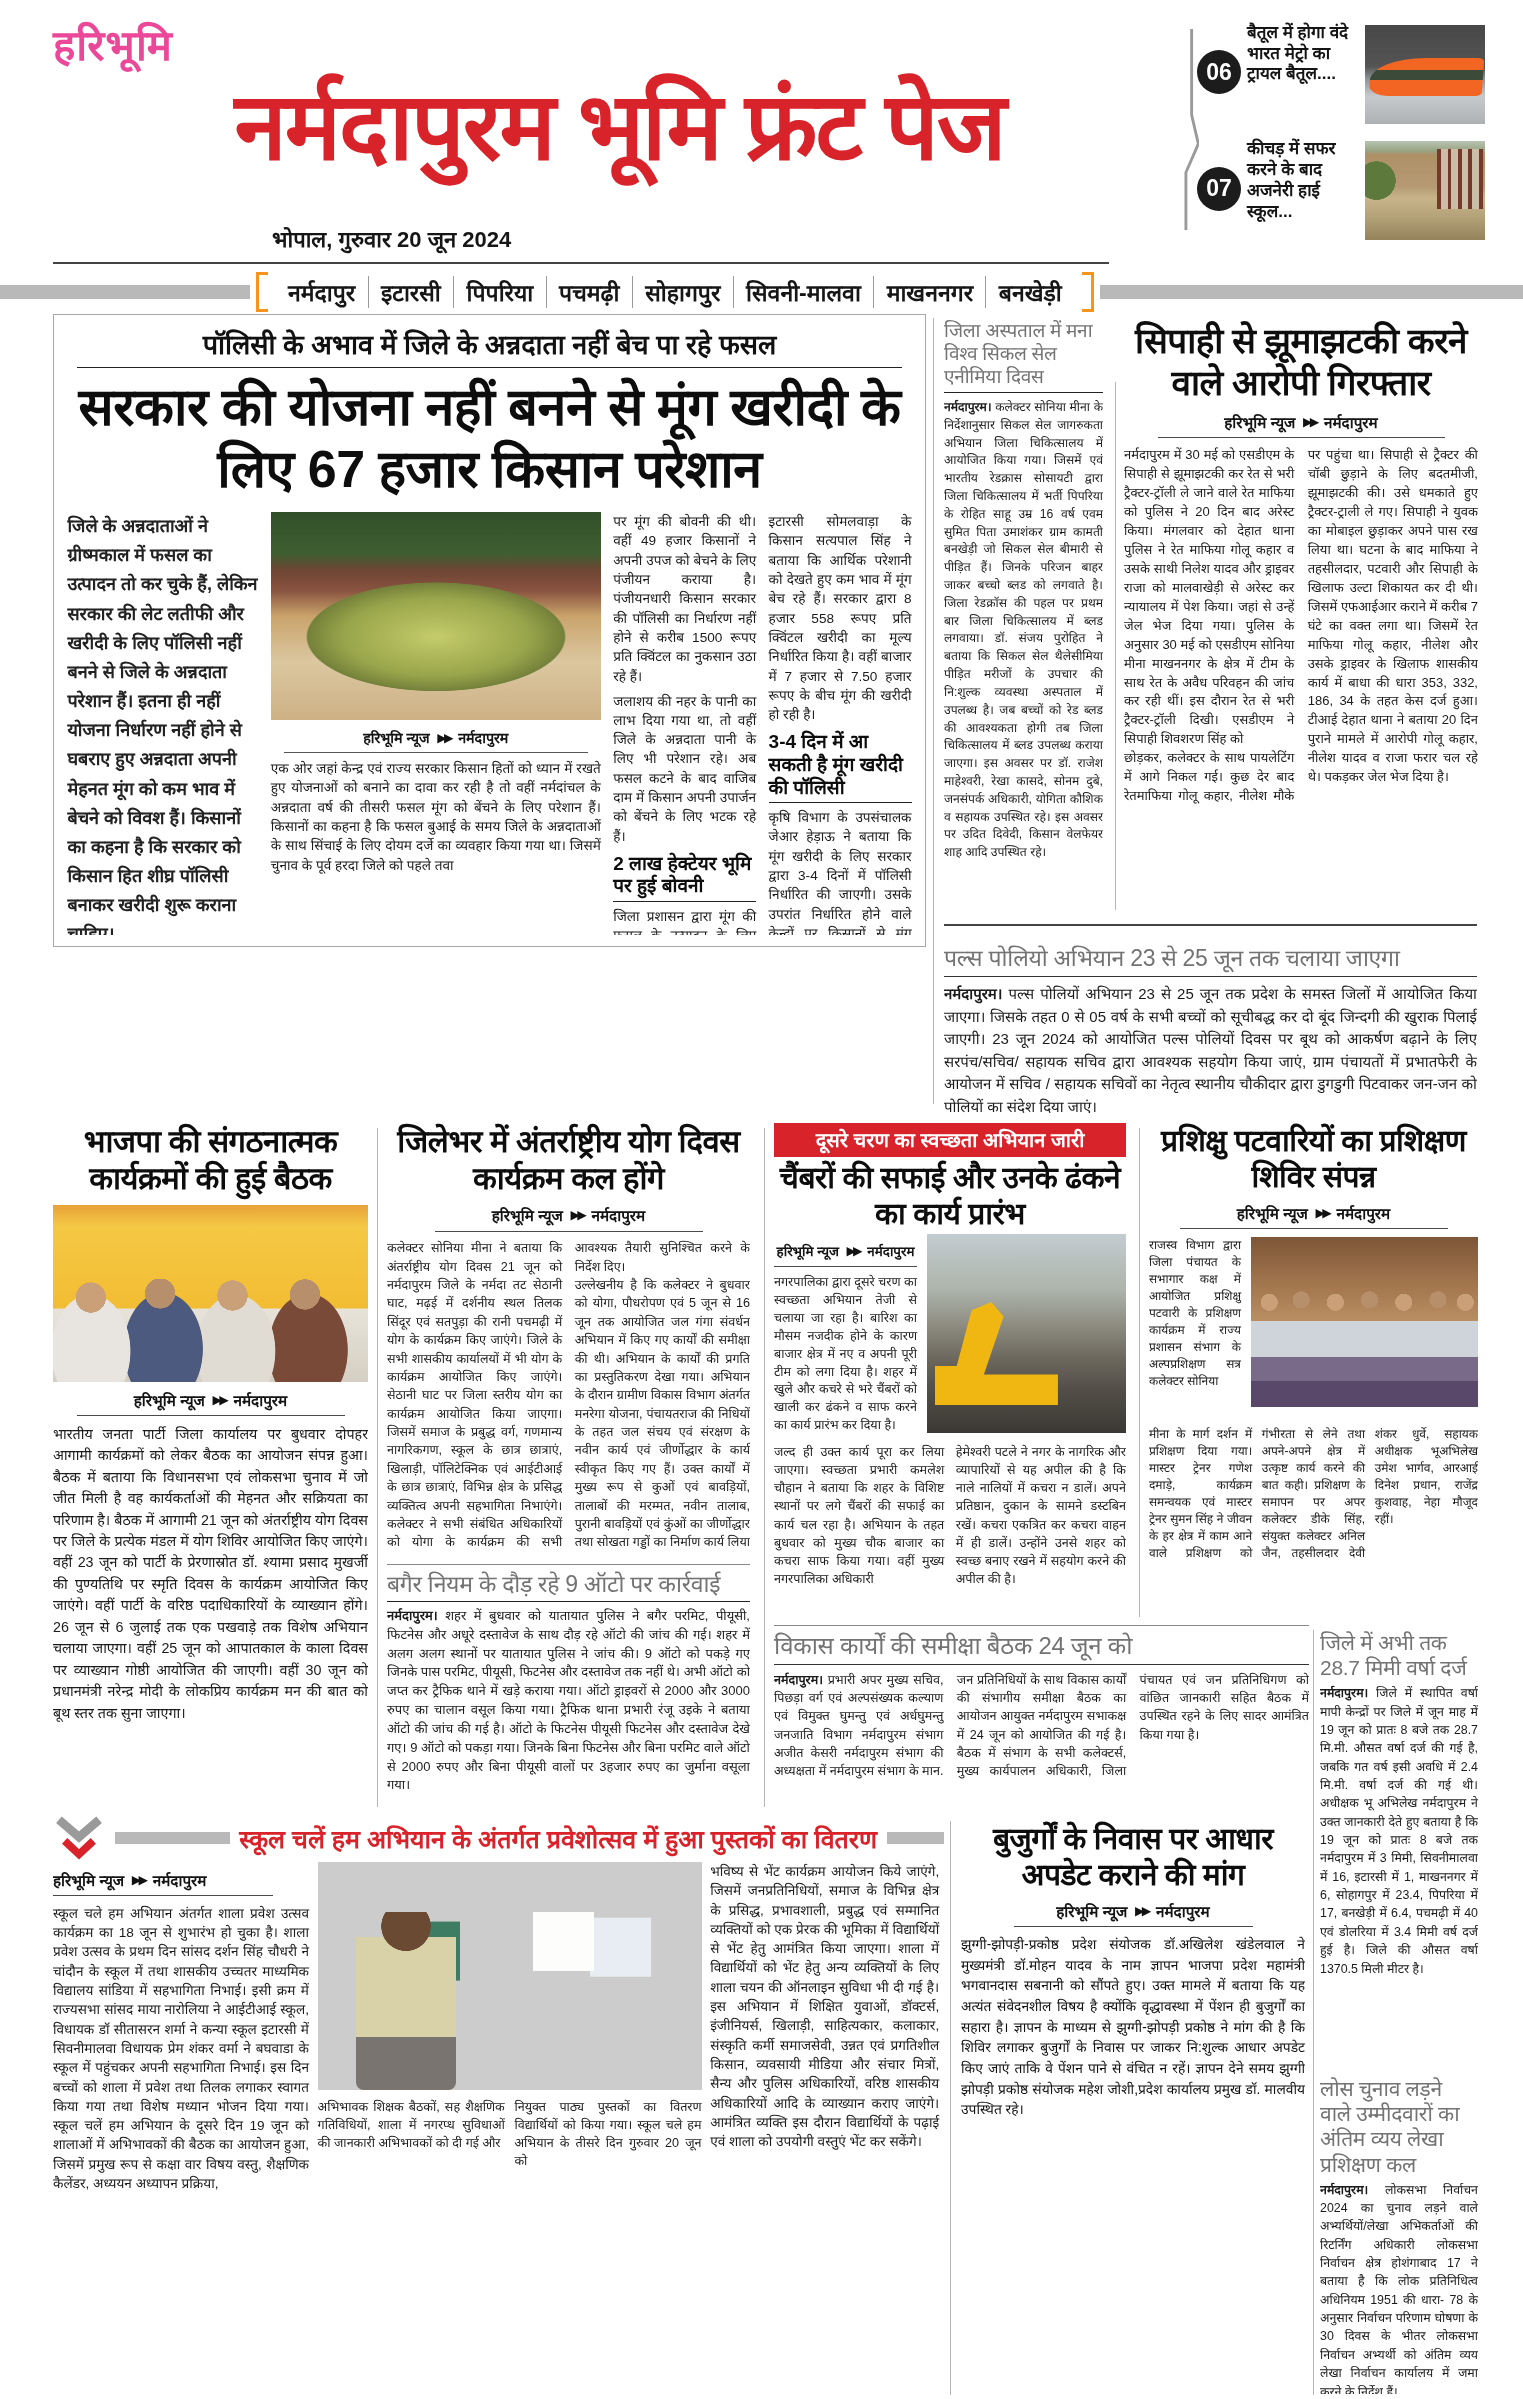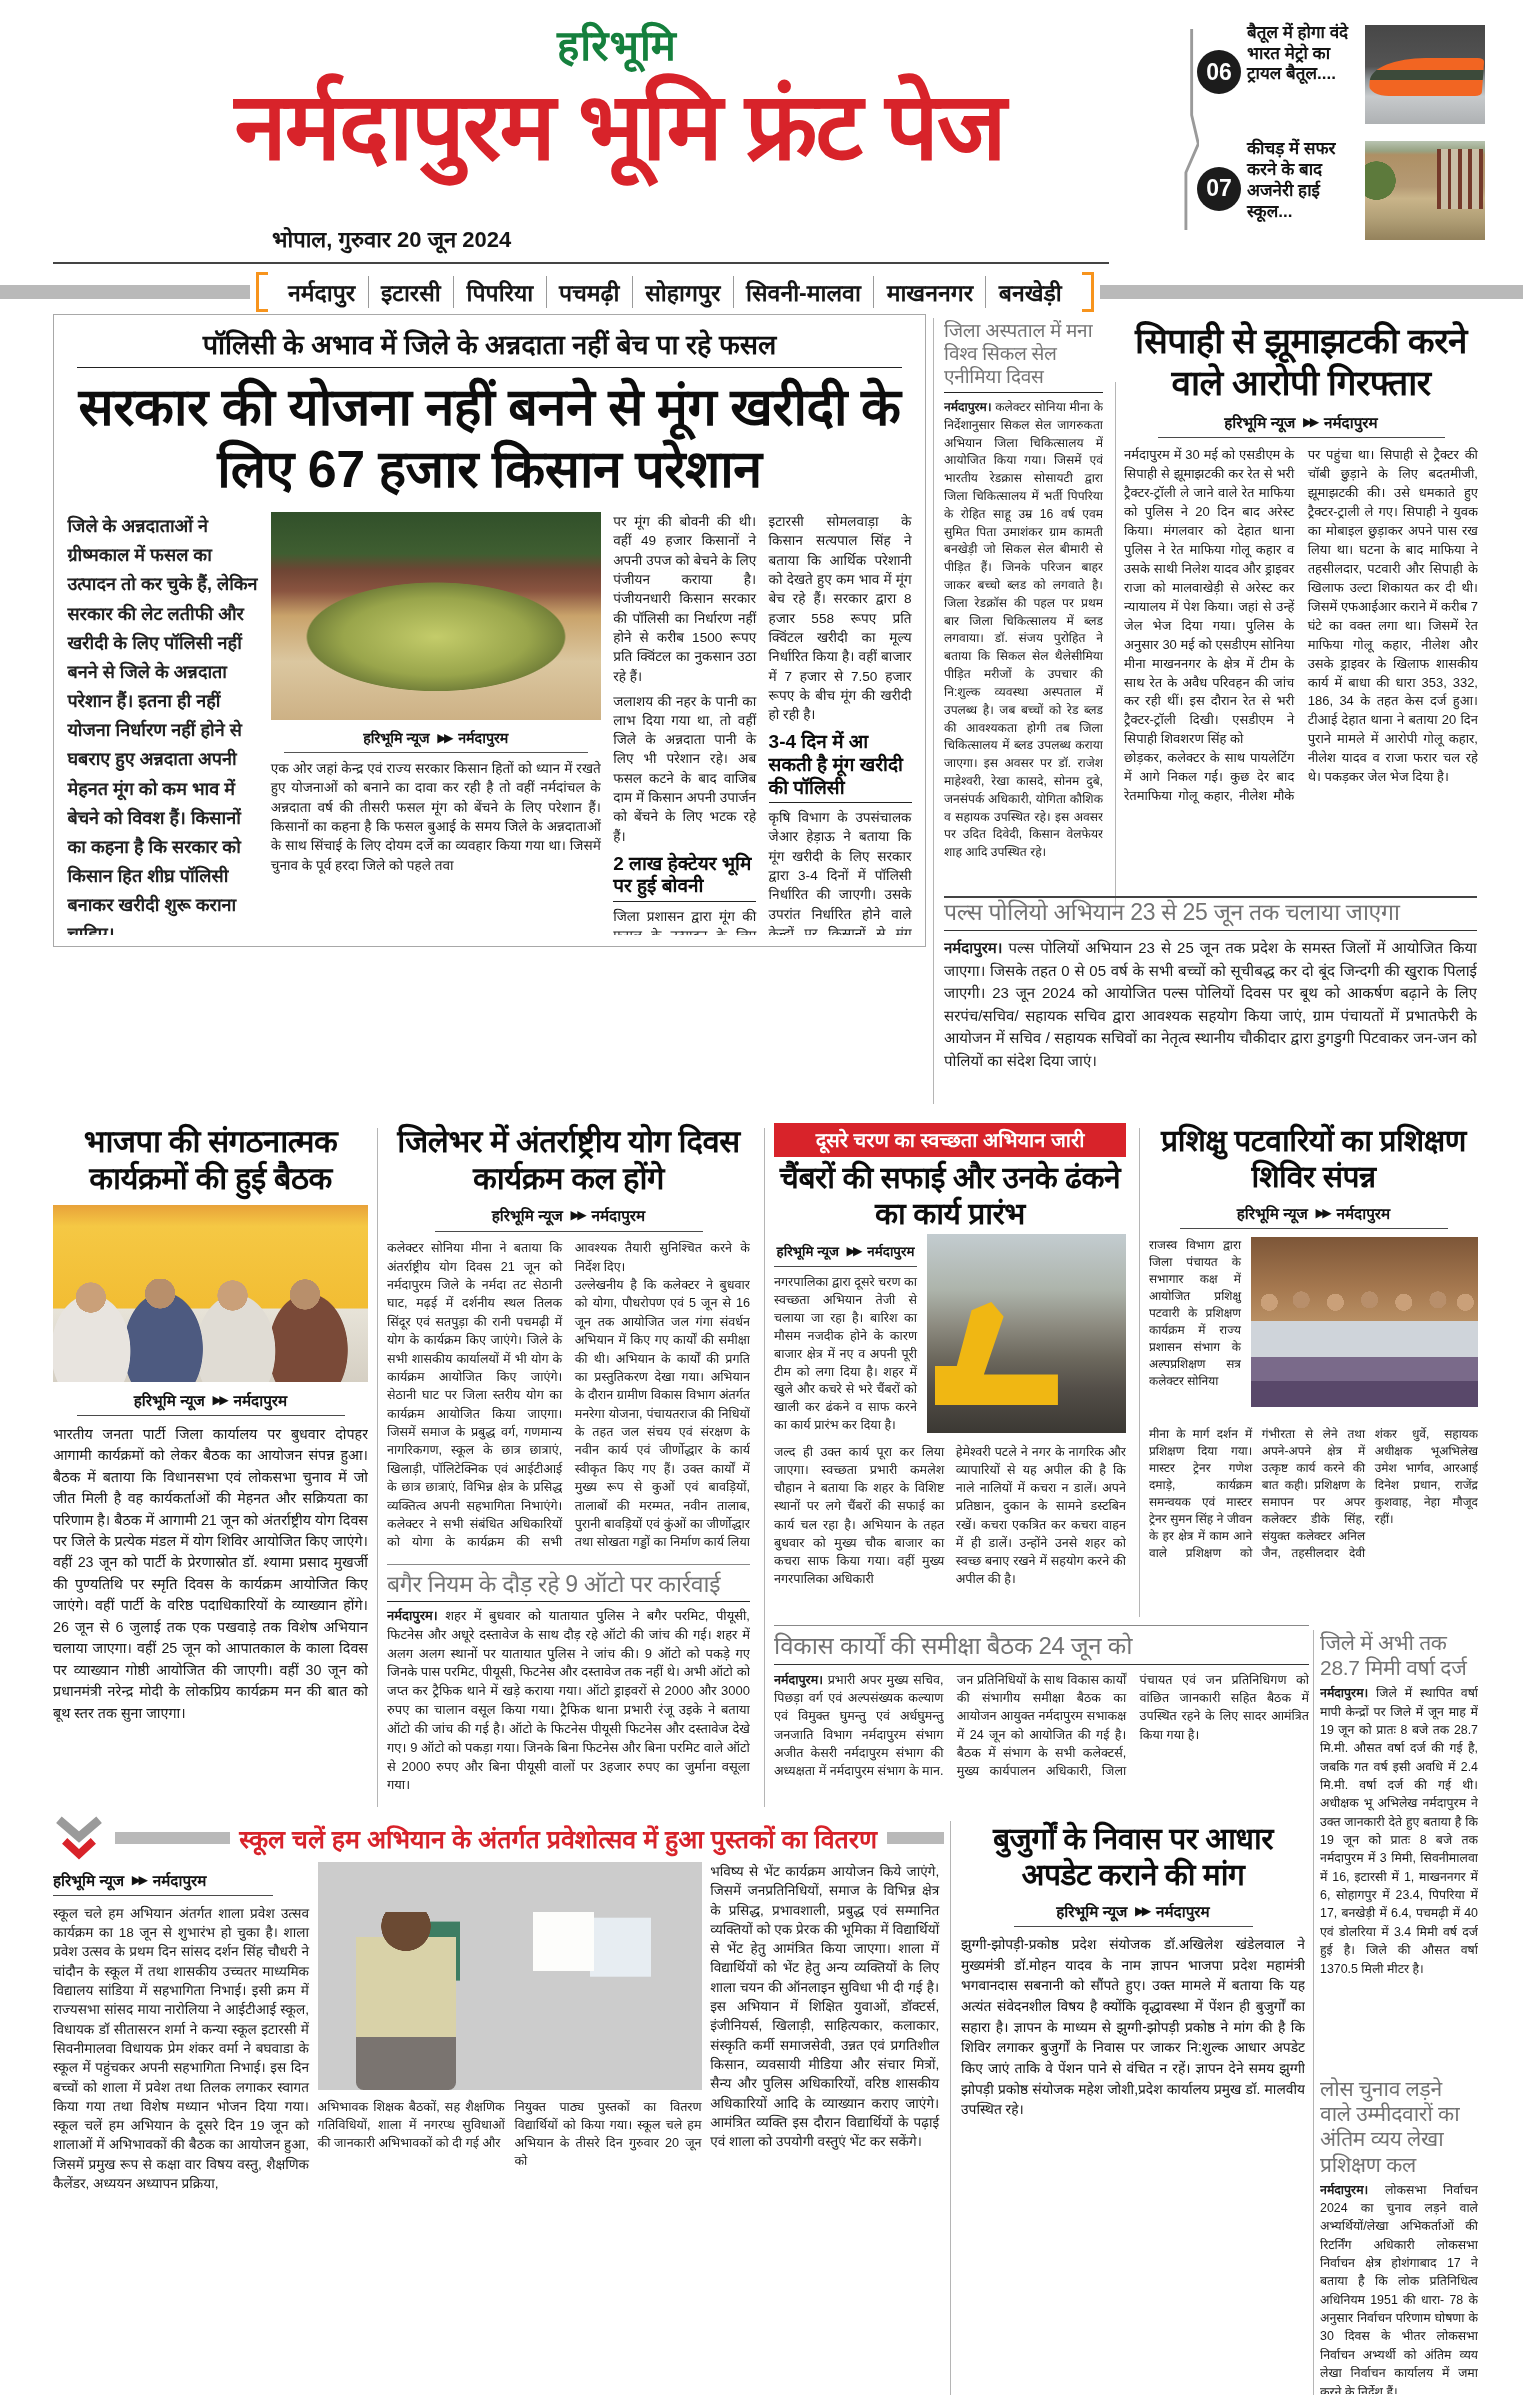--- a/index.html
+++ b/index.html
@@ -3,21 +3,21 @@
 <meta charset="utf-8">
 <style>
 *{margin:0;padding:0;box-sizing:border-box}
 html,body{background:#f2f2f2}
 body{font-family:"Liberation Sans","DejaVu Sans",sans-serif;color:#111}
 #page{position:relative;width:1524px;height:2399px;background:#fff;margin:0 auto;overflow:hidden}
 .blk{position:absolute}
 .vline{position:absolute;width:1px;background:#b5b5b5}
 .hline{position:absolute;height:1.9px;background:#3a3a3a}
 
-.logo-top{left:53px;top:15.3px;width:1128px;text-align:center;font-size:42px;font-weight:800;color:#15803d;letter-spacing:1px}
+.logo-top{left:53px;top:15.3px;width:1128px;font-size:42px;font-weight:800;color:#ec4899;letter-spacing:1px}
 .logo-main{left:53px;top:59px;width:1133px;text-align:center;font-size:94px;font-weight:800;color:#d8232a;letter-spacing:-1.9px;line-height:1.45;white-space:nowrap}
 .dateline{left:272px;top:223px;font-size:22px;font-weight:700;color:#161616}
 
 .nav-bar-bg{position:absolute;left:0;top:285px;width:1524px;height:14.3px;background:#b9b9b9}
 .nav-pill{position:absolute;left:250px;top:271px;height:42px;background:#fff;display:flex;align-items:center;padding:0 5.7px;border-radius:3.8px}
 .nav-bracket{width:12.4px;height:40px;border:3.8px solid #f7941d}
 .nav-bracket.l{border-right:none;margin-right:7.6px}
 .nav-bracket.r{border-left:none;margin-left:7.6px}
 .nav-city{font-size:23px;font-weight:700;color:#161616;padding:0 12.4px;white-space:nowrap}
 .nav-city + .nav-city{border-left:1.4px solid #9a9a9a}
@@ -63,21 +63,21 @@
 .ph-class::after{content:"";position:absolute;left:10%;bottom:0;width:26%;height:78%;background:radial-gradient(circle 25px at 50% 8%,#6b4a33 0 98%,rgba(0,0,0,0) 100%),linear-gradient(180deg,rgba(0,0,0,0) 0 14%,#d9d2a8 14% 70%,#7a7470 70% 100%);border-radius:7.6px}
 .ph-aadhaar{background:linear-gradient(180deg,#efe8da 0%,#e6ddca 42%,#d6ccb6 100%)}
 .ph-aadhaar::after{content:"";position:absolute;left:0;right:0;bottom:0;height:86%;background:radial-gradient(circle 13.4px at 22% 10%,#b88f6b 0 98%,rgba(0,0,0,0) 100%),radial-gradient(circle 13.4px at 50% 8%,#a87f5d 0 98%,rgba(0,0,0,0) 100%),radial-gradient(circle 13.4px at 78% 10%,#b88f6b 0 98%,rgba(0,0,0,0) 100%),radial-gradient(ellipse 44px 86px at 22% 62%,#f2a431 0 98%,rgba(0,0,0,0) 100%),radial-gradient(ellipse 48px 91px at 50% 64%,#a8bf7e 0 98%,rgba(0,0,0,0) 100%),radial-gradient(ellipse 48px 91px at 80% 64%,#c6c89a 0 98%,rgba(0,0,0,0) 100%)}
 
 .sickle{left:944px;top:320px;width:159px;height:782px;overflow:hidden}
 .sickle .hl-left{font-size:19px;border-bottom:1.9px solid #222;padding-bottom:3.8px;margin-bottom:5.7px}
 .sickle p{font-size:12.2px;line-height:1.46}
 .sipahi{left:1124px;top:320px;width:354px;height:779px;overflow:hidden}
 .sipahi .hl{font-size:35px}
 .sipahi-cols{column-count:2;column-gap:13.4px;font-size:13px;line-height:1.46;height:535px;overflow:hidden}
-.polio{left:944px;top:896px;width:533px;height:189px;border-top:2.9px solid #444;padding-top:1px;overflow:hidden}
+.polio{left:944px;top:924px;width:533px;height:189px;border-top:2.9px solid #444;padding-top:19px;overflow:hidden}
 .polio .hl-left{font-size:23px;border-bottom:1.9px solid #333;padding-bottom:3.8px;margin-bottom:5.7px}
 .polio p{font-size:15px;line-height:1.5}
 
 .bjp{left:53px;top:1123px;width:315px;height:683px;overflow:hidden}
 .bjp .hl{font-size:31px}
 .bjp p{font-size:14.3px;line-height:1.5}
 .yoga{left:387px;top:1123px;width:363px;height:683px;overflow:hidden}
 .yoga .hl{font-size:31px}
 .yoga-cols{column-count:2;column-gap:12.4px;font-size:12.6px;line-height:1.46;height:315px;overflow:hidden;margin-top:1.9px}
 .auto-box{margin-top:9.6px;border-top:1px solid #888;padding-top:5.7px}

